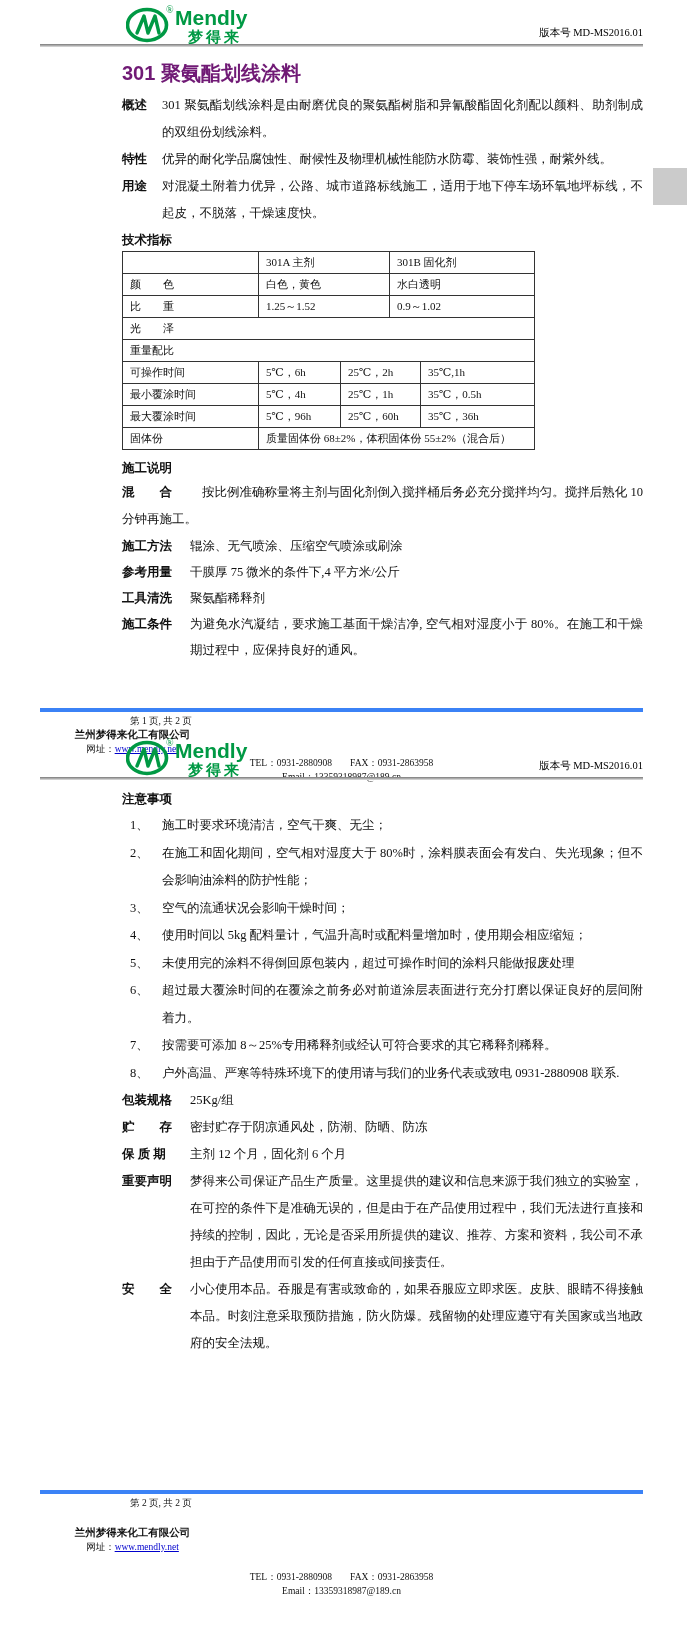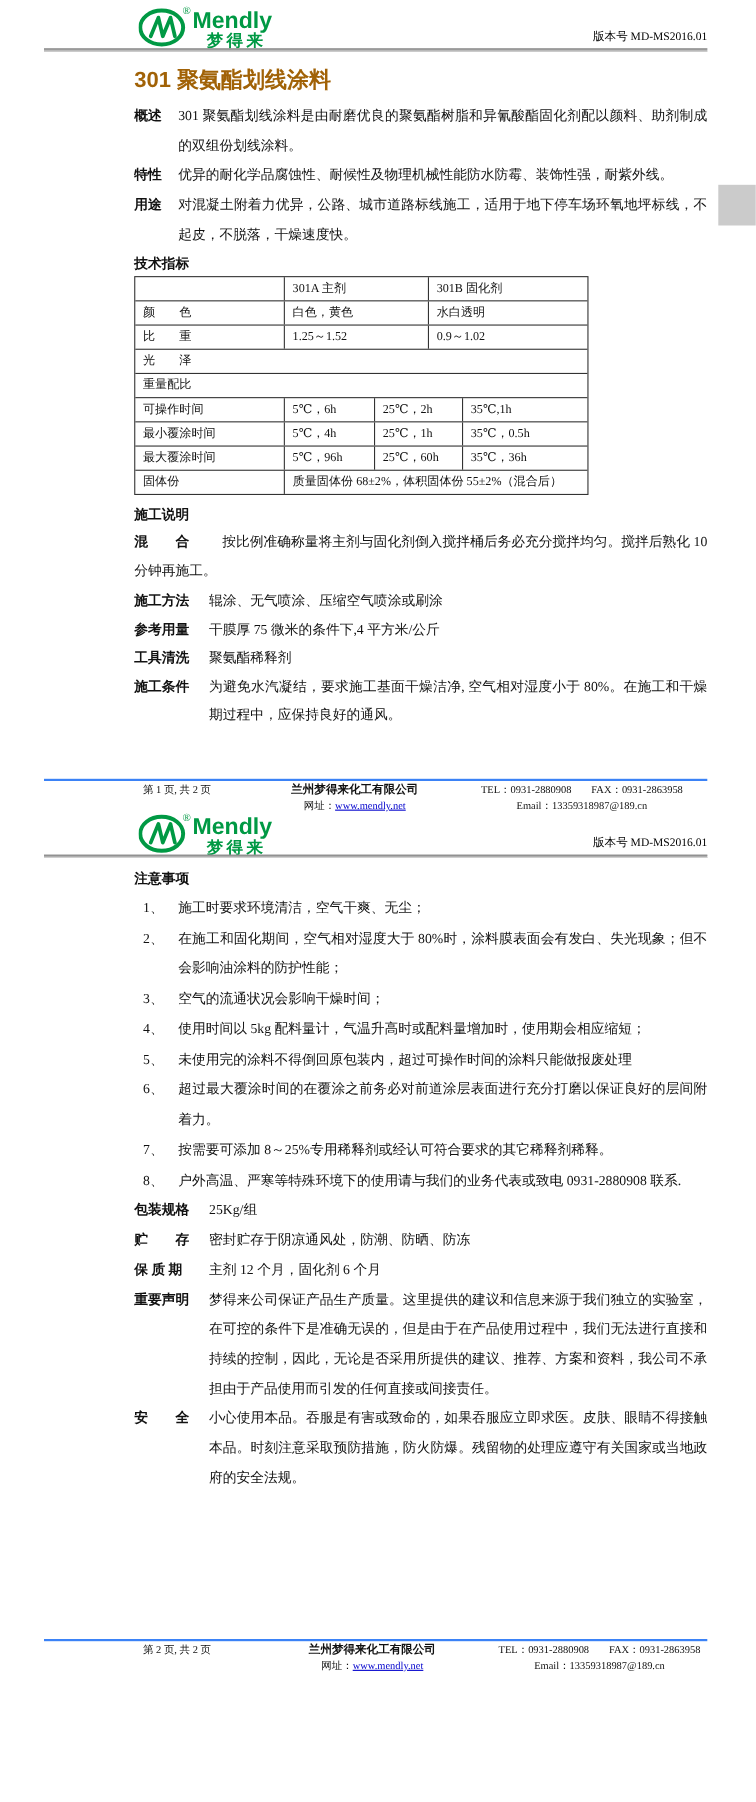--- a/index.html
+++ b/index.html
@@ -20,21 +20,21 @@
     position:absolute; right:44px; top:26px;
     font-size:10.5px; color:#000;
   }
   .header-rule {
     position:absolute; left:40px; top:44px; width:603px; height:3px;
     background:#ababab; border-top:1px solid #8a8a8a; border-bottom:1px solid #cfcfcf;
   }
 
   .doc-title {
     margin:13px 44px 6px 122px; font-size:20px; font-weight:bold;
-    font-family:"Liberation Sans","DejaVu Sans",sans-serif; color:#a16207;
+    font-family:"Liberation Sans","DejaVu Sans",sans-serif; color:#701a75;
     line-height:26px;
   }
 
   .section-row { display:flex; margin:0 44px 0 122px; font-size:12.5px; line-height:27px; }
   .section-label { width:40px; flex-shrink:0; font-weight:bold; }
   .section-text { flex:1; text-align:justify; }
 
   .block-title { margin:4px 44px 2px 122px; font-size:12.5px; font-weight:bold; line-height:18px; }
 
   
@@ -62,22 +62,22 @@
   
   .notes-title { margin:10px 44px 4px 122px; font-size:12.5px; font-weight:bold; line-height:18px; }
   .note-row { display:flex; margin:0 44px 0 130px; font-size:12.5px; line-height:27.5px; }
   .note-num { width:32px; flex-shrink:0; }
   .note-text { flex:1; text-align:justify; }
   .entry-row.p2 { line-height:27px; }
 
   
   .page-footer {
     position:absolute; left:40px; width:603px;
-    border-top:2px solid #3b82f6; padding-top:2px;
-    font-size:9.5px; line-height:14px; display:flex;
+    border-top:4px solid #3b82f6; padding-top:2px;
+    font-size:9.5px; line-height:14px; display:flex;flex-direction:column;
   }
   #page1 .page-footer { top:708px; }
   #page2 .page-footer { top:757px;gap:16px; }
   .f-page { width:190px; padding-left:90px; flex-shrink:0; }
   .f-center { width:185px; text-align:center; flex-shrink:0; }
   .f-company { font-weight:bold; font-size:10.5px; }
   .f-right { flex:1; text-align:center; }
   .f-link { color:#0000cc; text-decoration:underline; cursor:pointer; }
   .f-gap { display:inline-block; width:18px; }
 

